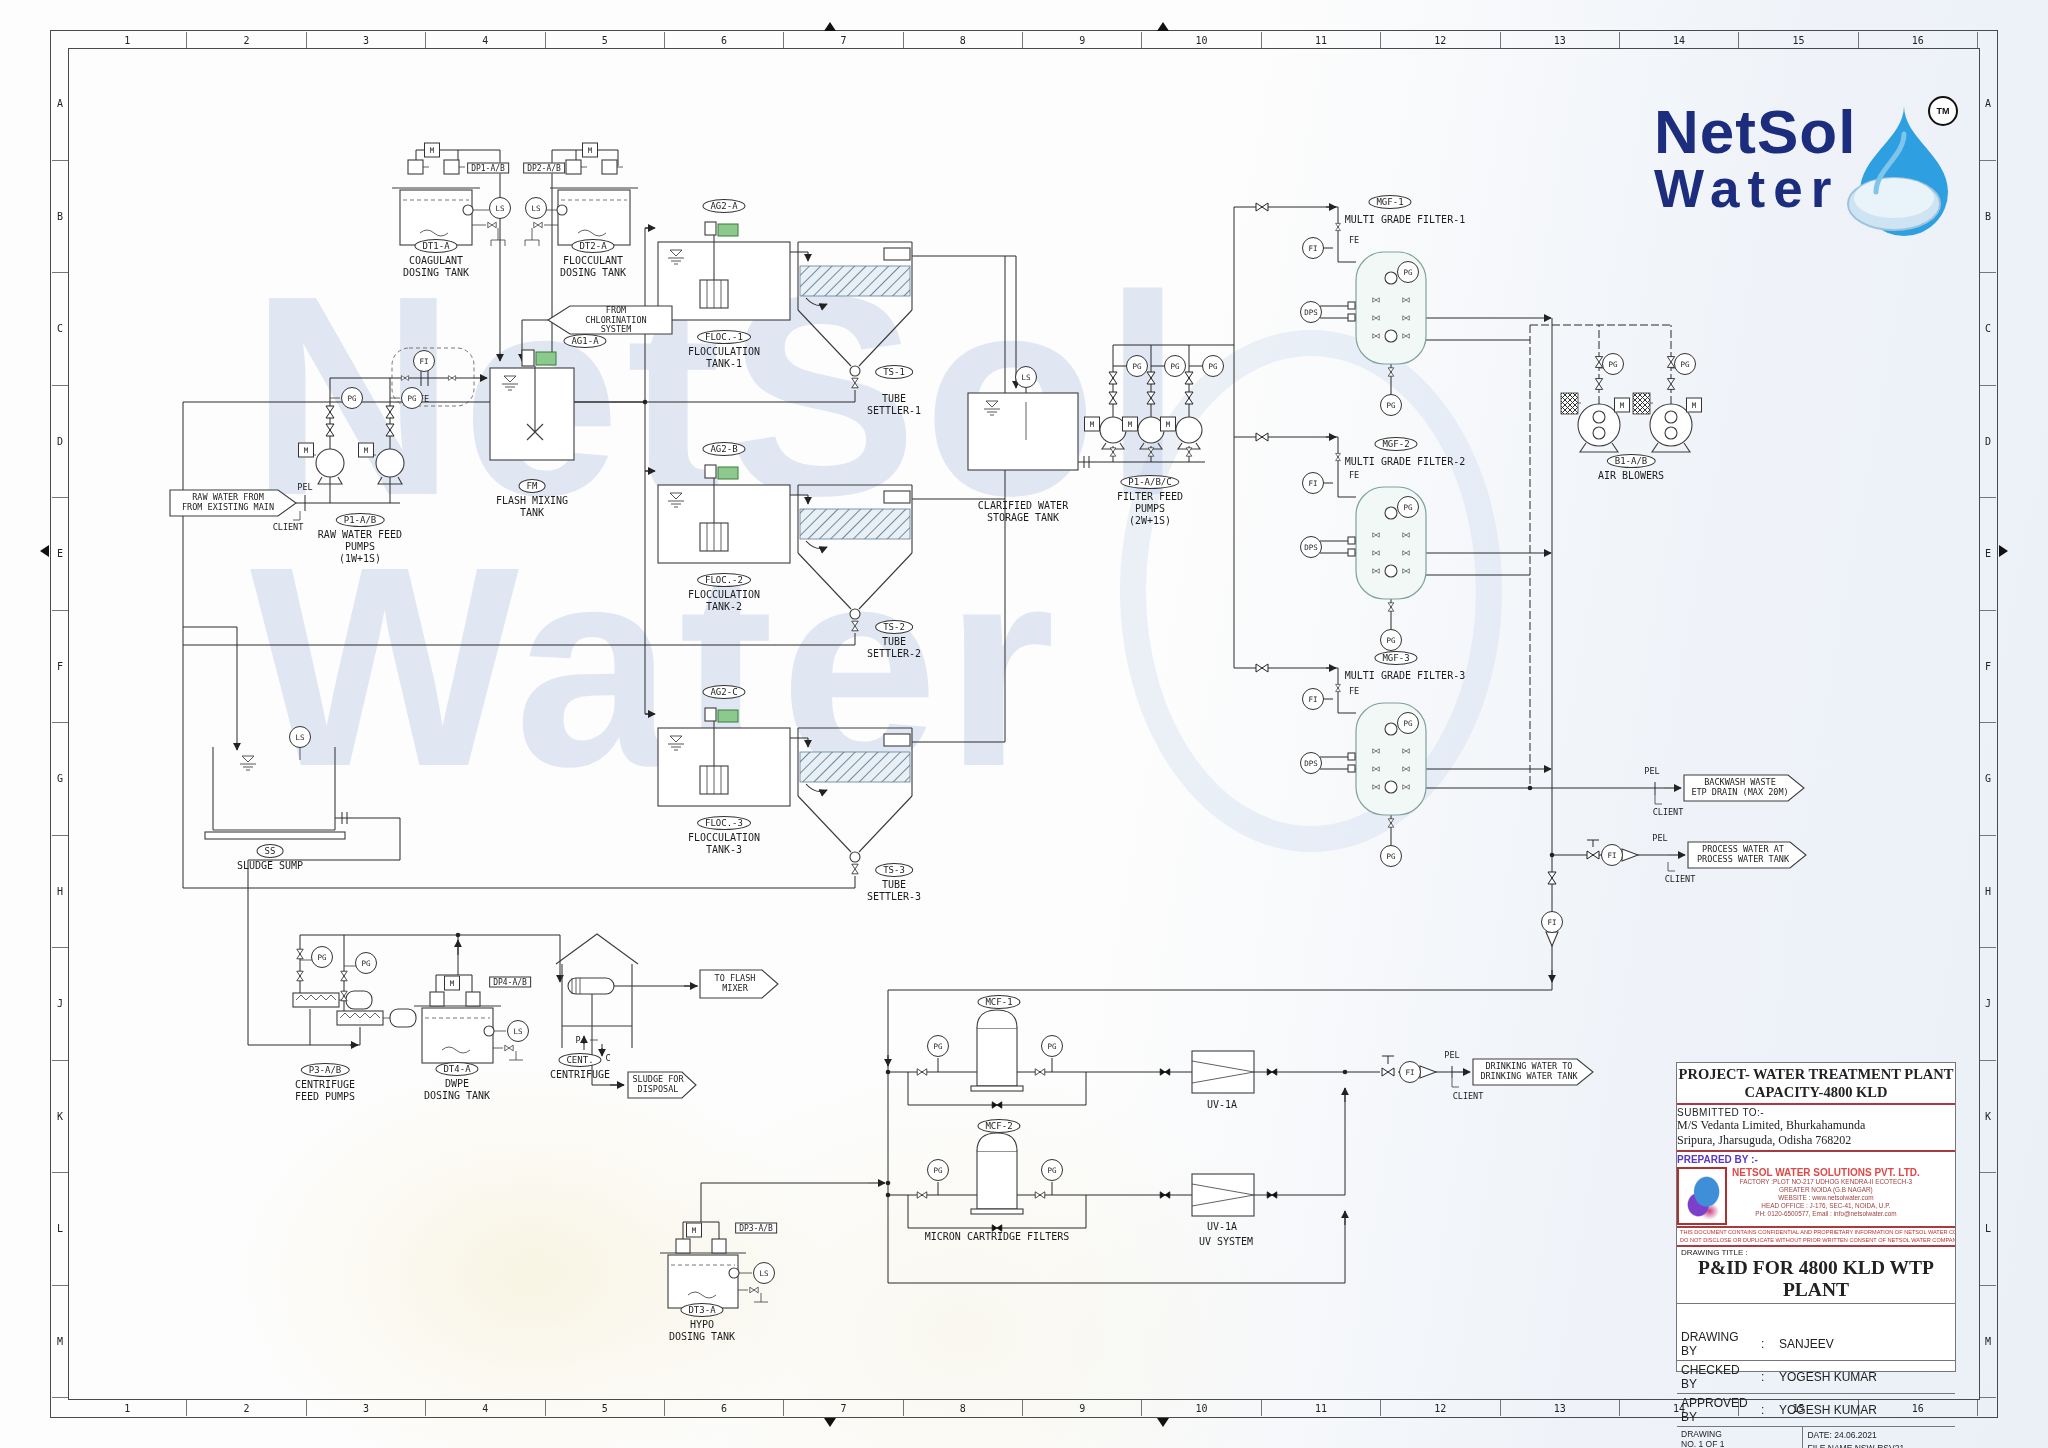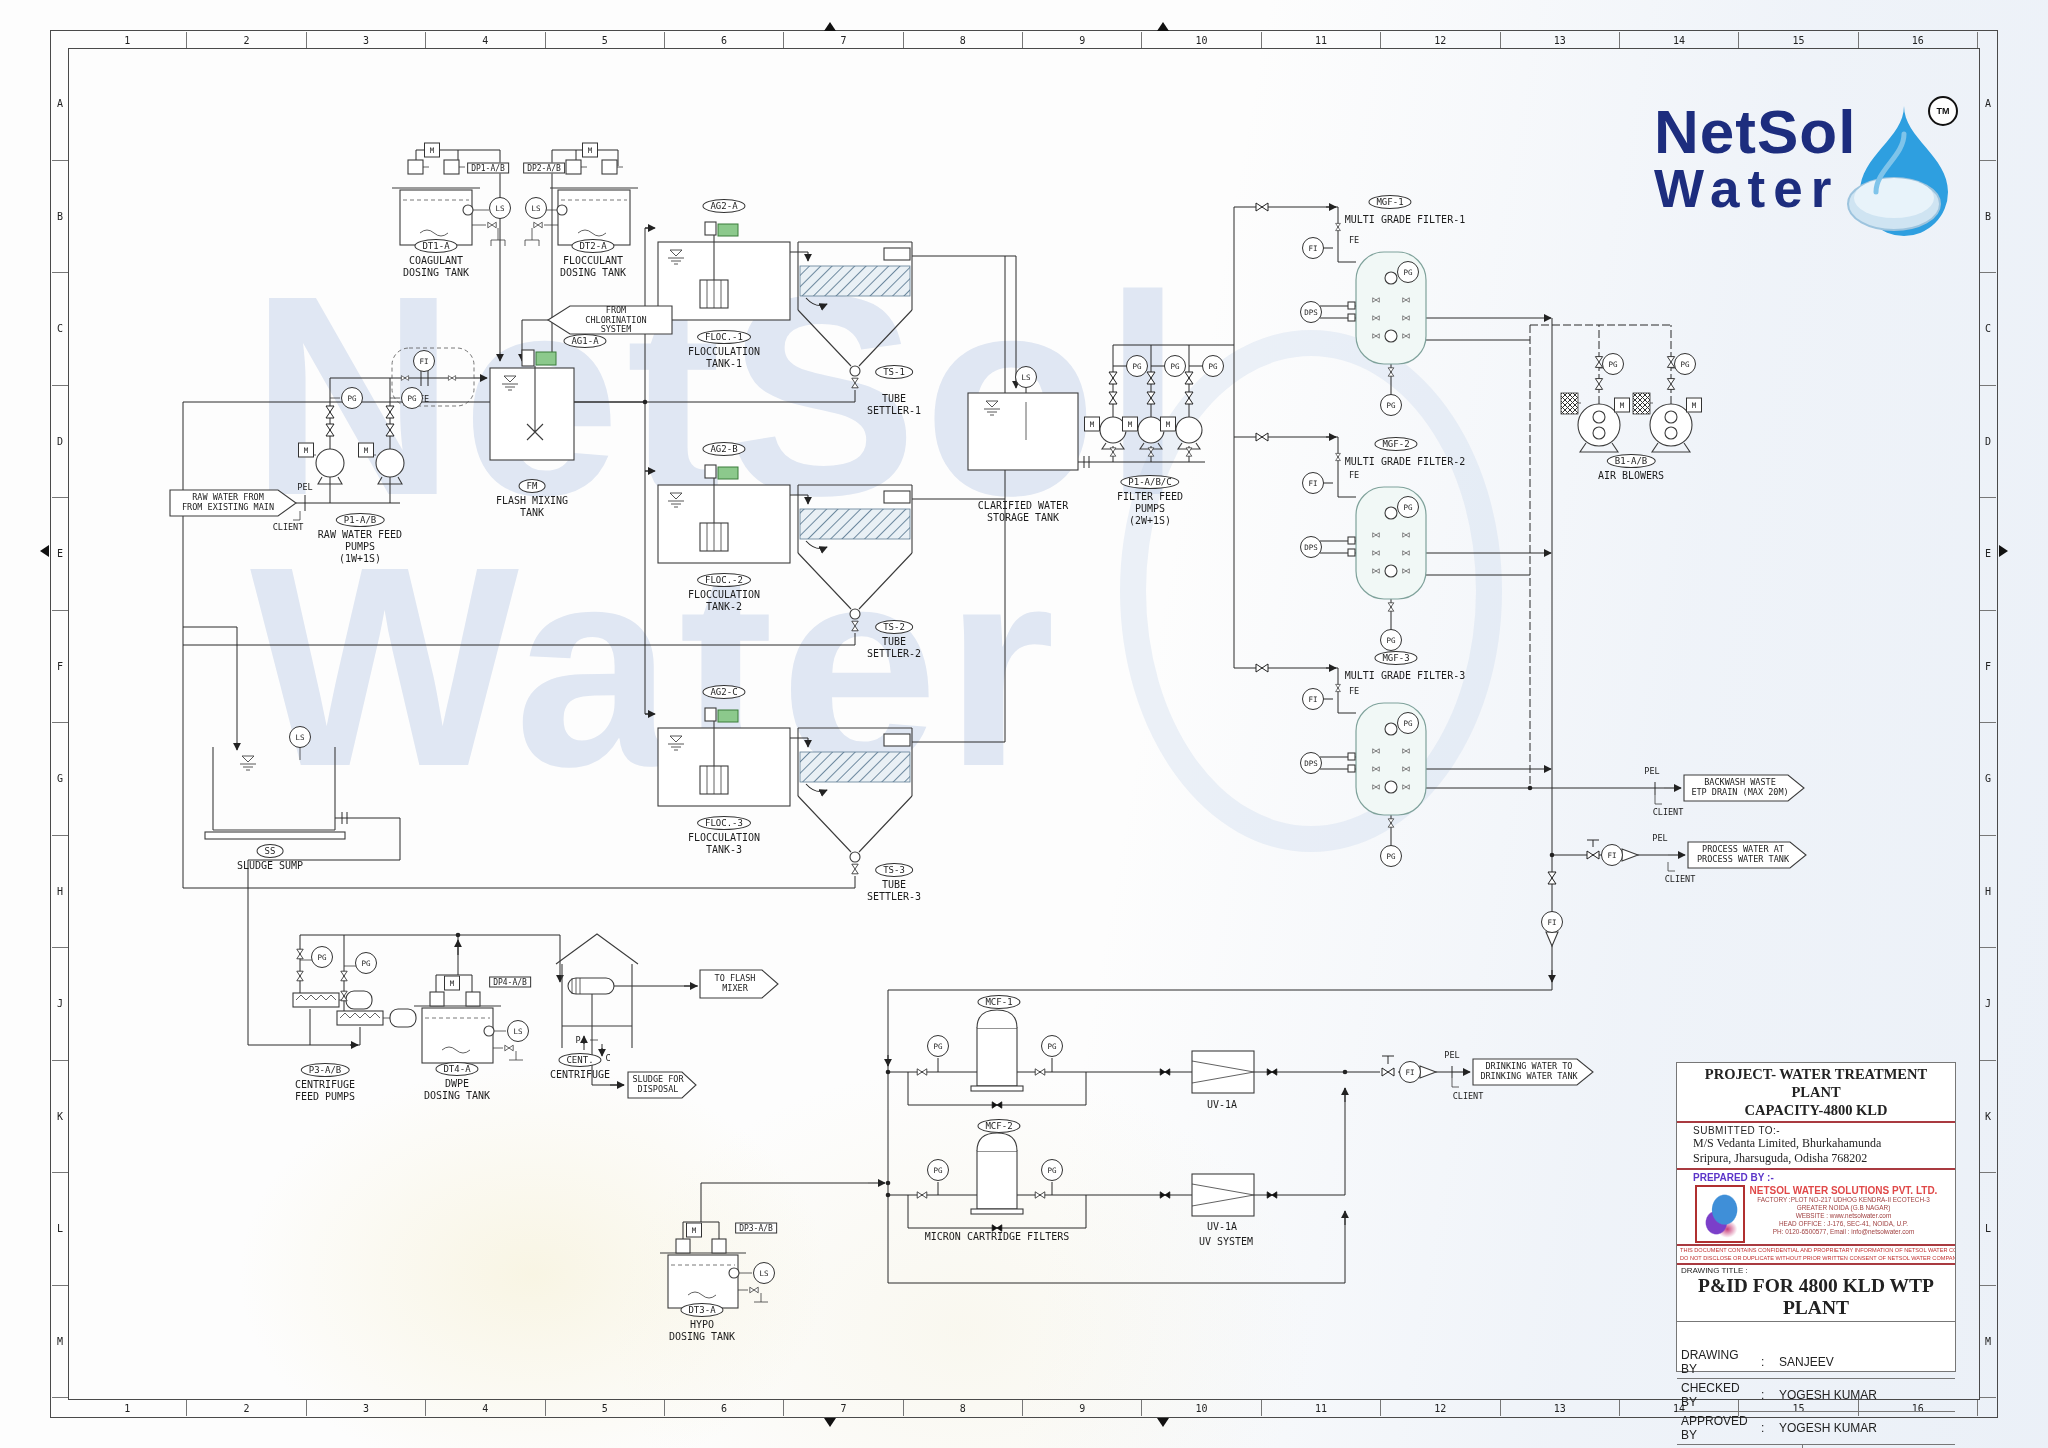--- a/index.html
+++ b/index.html
@@ -62,26 +62,26 @@
   
   .logo{position:absolute;left:1640px;top:96px;width:340px;height:150px;z-index:2;font-family:"Liberation Sans",sans-serif;}
   .logo .l1{position:absolute;left:14px;top:0px;font-size:62px;font-weight:bold;color:#1d2d7e;letter-spacing:1px;}
   .logo .l2{position:absolute;left:14px;top:62px;font-size:53px;font-weight:bold;color:#1d2d7e;letter-spacing:8px;}
   .logo .tm{position:absolute;left:288px;top:0px;width:26px;height:26px;border:2.5px solid #111;border-radius:50%;
       display:flex;align-items:center;justify-content:center;font-size:9px;font-weight:bold;color:#111;background:#fff;}
   .logo svg{position:absolute;left:202px;top:8px;}
   
   .tb{position:absolute;left:1676px;top:1062px;width:278px;height:308px;background:#fff;border:1.2px solid #777;
       z-index:4;font-family:"Liberation Sans",sans-serif;color:#222;}
-  .tb .sec{border-bottom:2px solid #a93a40;padding:2px 16px;}
+  .tb .sec{border-bottom:2px solid #a93a40;padding:2px 0;}
   .tb .proj{font-family:"Liberation Serif",serif;font-size:14.5px;font-weight:bold;text-align:center;line-height:1.25;}
   .tb .sublabel{font-size:10px;letter-spacing:.5px;}
   .tb .subline{font-family:"Liberation Serif",serif;font-size:12px;line-height:1.25;}
   .tb .prep{display:block;font-size:10px;color:#5b35c9;font-weight:bold;}
-  .tb .prepwrap{display:flex;gap:5px;margin-top:2px;justify-content:center;}
+  .tb .prepwrap{display:flex;gap:5px;margin-top:2px;}
   .tb .plogo{width:46px;height:54px;border:2px solid #b03030;flex:0 0 auto;
       background:radial-gradient(22px 26px at 60% 42%,#3f8fd8 0%,#3f8fd8 55%,rgba(63,143,216,0) 60%),
                  radial-gradient(20px 22px at 42% 66%,#7b3fc9 0%,#7b3fc9 50%,rgba(123,63,201,0) 56%),
                  radial-gradient(16px 14px at 66% 78%,#c93f7a 0%,rgba(201,63,122,0) 62%),#fff;}
   .tb .pco{font-size:10px;font-weight:bold;color:#e04848;line-height:1.1;}
   .tb .paddr{font-size:6.4px;color:#a04040;line-height:1.25;text-align:center;}
   .tb .conf{font-size:5.6px;color:#c03030;line-height:1.3;padding:1px 3px;border-bottom:2px solid #a93a40;white-space:nowrap;overflow:hidden;}
   .tb .dtl{font-size:8px;padding:1px 4px 0;}
   .tb .dtitle{font-family:Liberation Serif, serif;font-size:19.5px;font-weight:bold;text-align:center;padding-bottom:2px;border-bottom:1.2px solid #777;}
   .tb table{width:100%;border-collapse:collapse;font-size:12px;margin-top:24px;}

